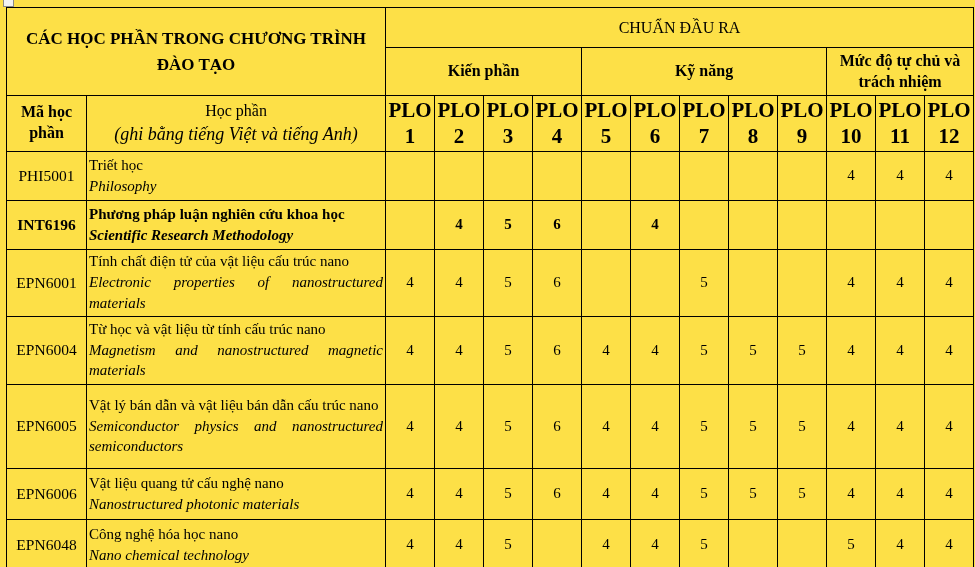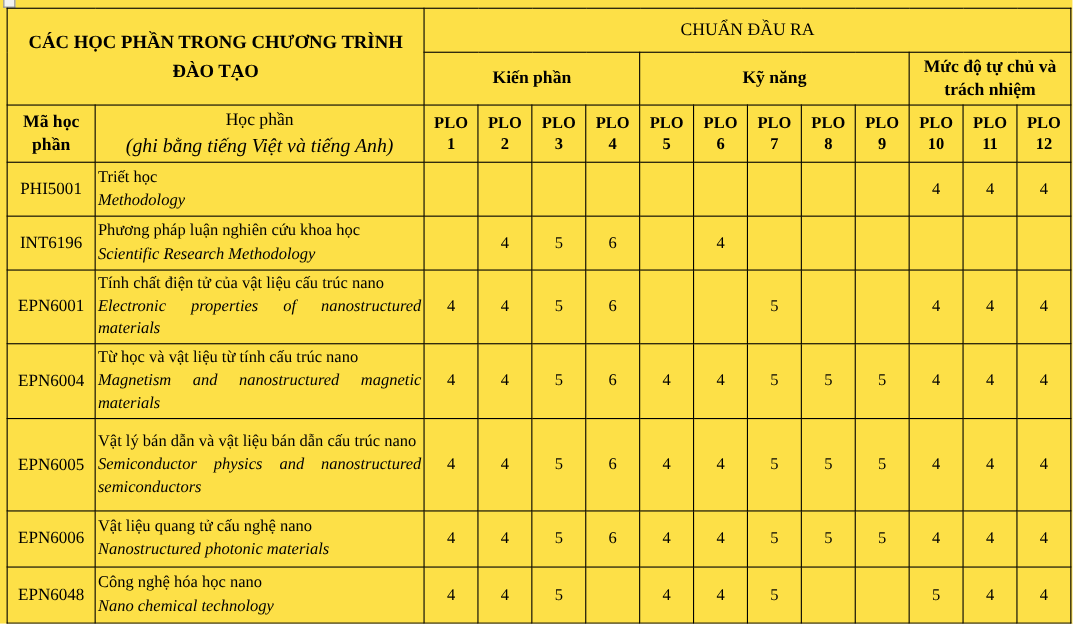--- a/index.html
+++ b/index.html
@@ -40,21 +40,21 @@
     border: 1px solid #000000;
     vertical-align: middle;
     text-align: center;
     padding: 1px 2px;
     overflow: hidden;
   }
   tr.h1 { height: 40px; }
   tr.h2 { height: 48px; }
   tr.h3 { height: 52px; }
   tr.d0 { height: 49px; }
-  tr.d1 { height: 49px; }
+  tr.d1 { height: 49px; font-weight: bold; }
   tr.d2 { height: 67px; }
   tr.d3 { height: 68px; }
   tr.d4 { height: 84px; }
   tr.d5 { height: 51px; }
   tr.d6 { height: 51px; }
 
   td.left-title {
     font-weight: bold;
     font-size: 17px;
     line-height: 1.5;
@@ -78,21 +78,21 @@
     margin-top: 48px;
   }
   td.course-header {
     font-size: 16px;
     line-height: 1.35;
   }
   .course-header-title { font-weight: normal; }
   .course-header-sub { font-style: italic; font-weight: normal; font-size: 18px; }
   td.plo-header {
     font-weight: bold;
-    font-size: 15px;
+    font-size: 21px;
     line-height: 1.25;
     padding: 0;
   }
   td.code-cell {
     font-size: 15.5px;
   }
   td.name-cell {
     text-align: left;
     padding: 3px 4px 3px 8px;
     font-size: 15px;
@@ -190,21 +190,21 @@
         <td class="plo-header">
             <div>PLO</div>
             <div>12</div>
           </td>
       </tr>
 
       <tr class="d0">
         <td class="code-cell">PHI5001</td>
         <td class="name-cell">
           <div class="name-vi">Triết học</div>
-          <div class="name-en">Methodology</div>
+          <div class="name-en">Philosophy</div>
         </td>
         <td class="val-cell"></td>
         <td class="val-cell"></td>
         <td class="val-cell"></td>
         <td class="val-cell"></td>
         <td class="val-cell"></td>
         <td class="val-cell"></td>
         <td class="val-cell"></td>
         <td class="val-cell"></td>
         <td class="val-cell"></td>

